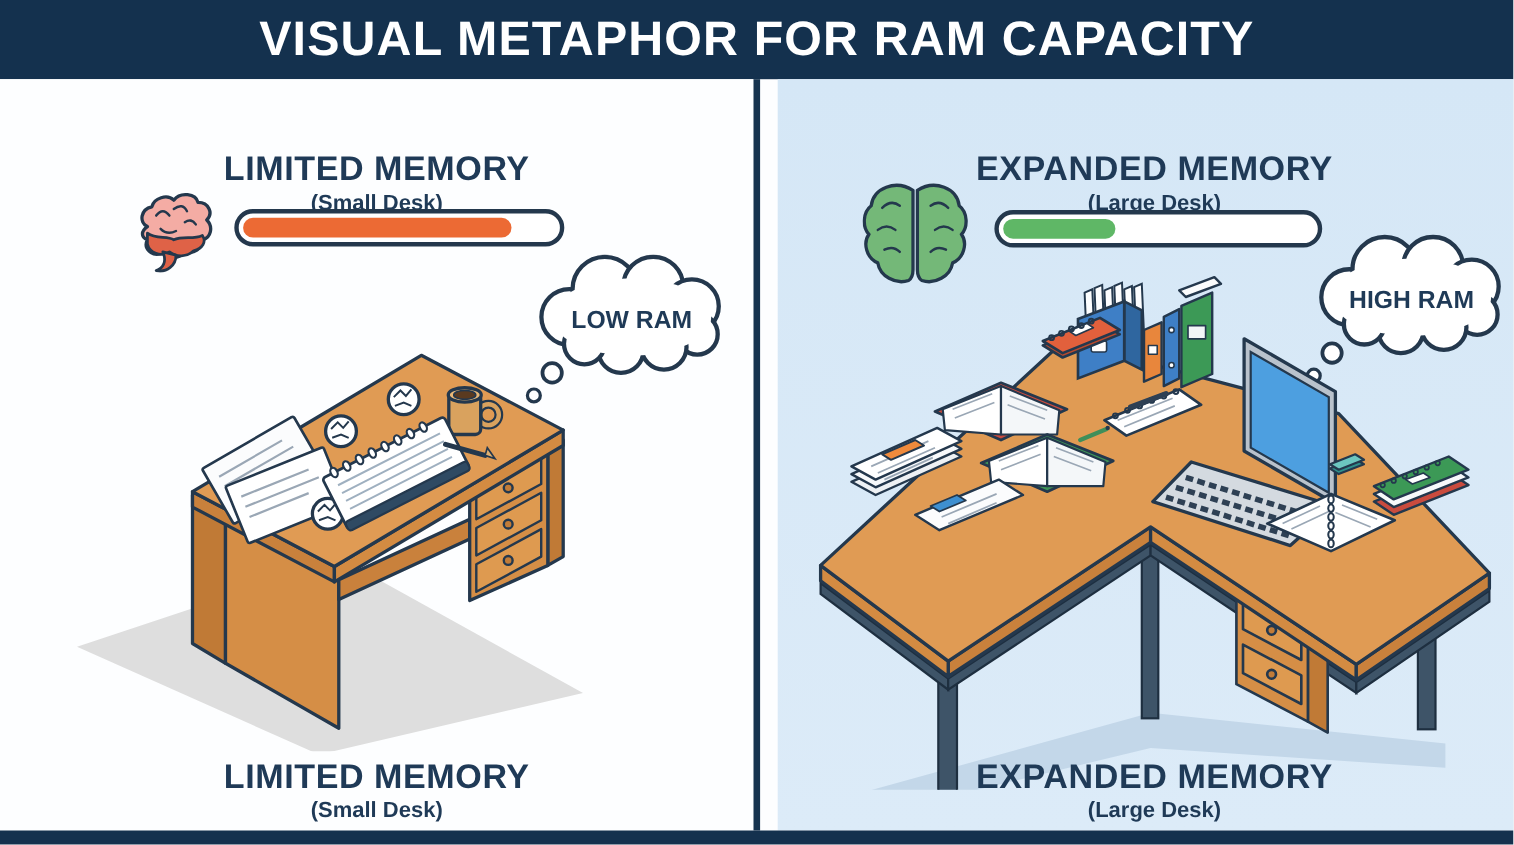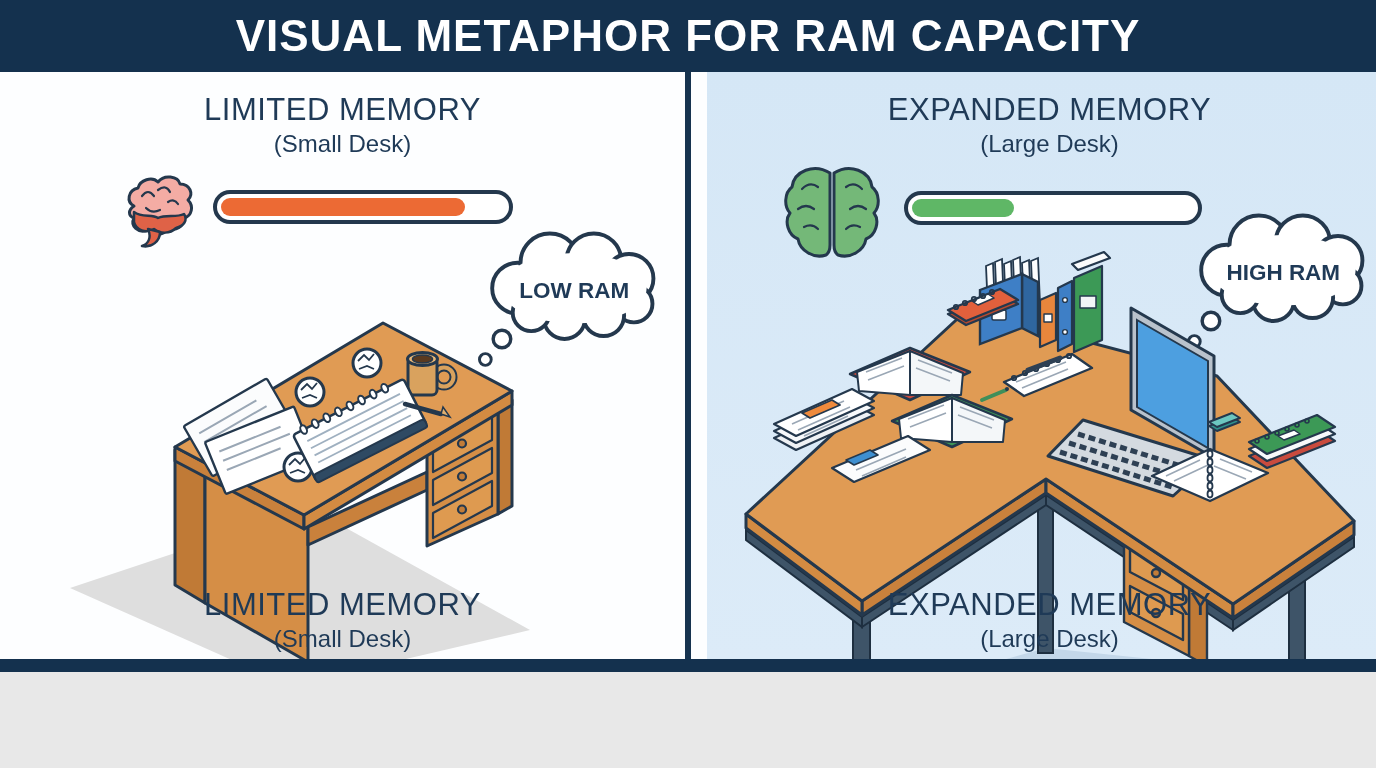--- a/index.html
+++ b/index.html
@@ -1,31 +1,31 @@
 <!DOCTYPE html>
 <html><head>
 <meta charset="utf-8">
 <style>
   html,body{margin:0;padding:0;background:#e8e8e8;}
-  .stage{position:relative;width:1376px;height:672px;overflow:hidden;background:#FDFEFF;
+  .stage{position:relative;width:1376px;height:768px;overflow:hidden;background:#FDFEFF;
          font-family:"Liberation Sans",sans-serif;}
   
   .header{position:absolute;left:0;top:0;width:100%;height:72px;background:#14314E;
           display:flex;align-items:center;justify-content:center;}
   .header .title{color:#FFFFFF;font-size:44px;font-weight:bold;letter-spacing:1px;}
   
   .panel{position:absolute;top:72px;bottom:13px;}
   .panel-left{left:0;width:685px;background:#FDFEFF;}
   .panel-right{left:707px;width:685px;background:linear-gradient(180deg,#D5E7F6,#DCEBF8);}
   .divider{position:absolute;left:685px;top:72px;width:6px;bottom:13px;background:#16334F;}
   .bottombar{position:absolute;left:0;bottom:0;width:100%;height:13px;background:#14314E;}
   
   .heading-block{position:absolute;top:20px;left:0;width:100%;text-align:center;color:#1F3A57;}
-  .heading-main{font-size:31px;font-weight:normal;letter-spacing:.5px;}
-  .heading-sub{font-size:24px;font-weight:400;margin-top:2px;}
+  .heading-main{font-size:31px;font-weight:bold;letter-spacing:.5px;margin-top:44px;}
+  .heading-sub{font-size:20px;font-weight:700;margin-top:2px;}
   .footer-block{position:absolute;bottom:6px;left:0;width:100%;text-align:center;color:#1F3A57;}
   
   .ram-bar{position:absolute;height:34px;border:4px solid #24384D;border-radius:18px;
            background:#FFFFFF;padding:4px;box-sizing:border-box;}
   .ram-fill{height:100%;border-radius:10px;}
   .abs{position:absolute;}
   svg{display:block;}
   .bubble-text{font-family:"Liberation Sans",sans-serif;font-size:23px;font-weight:bold;fill:#1F3A57;}
 </style>
 </head>

